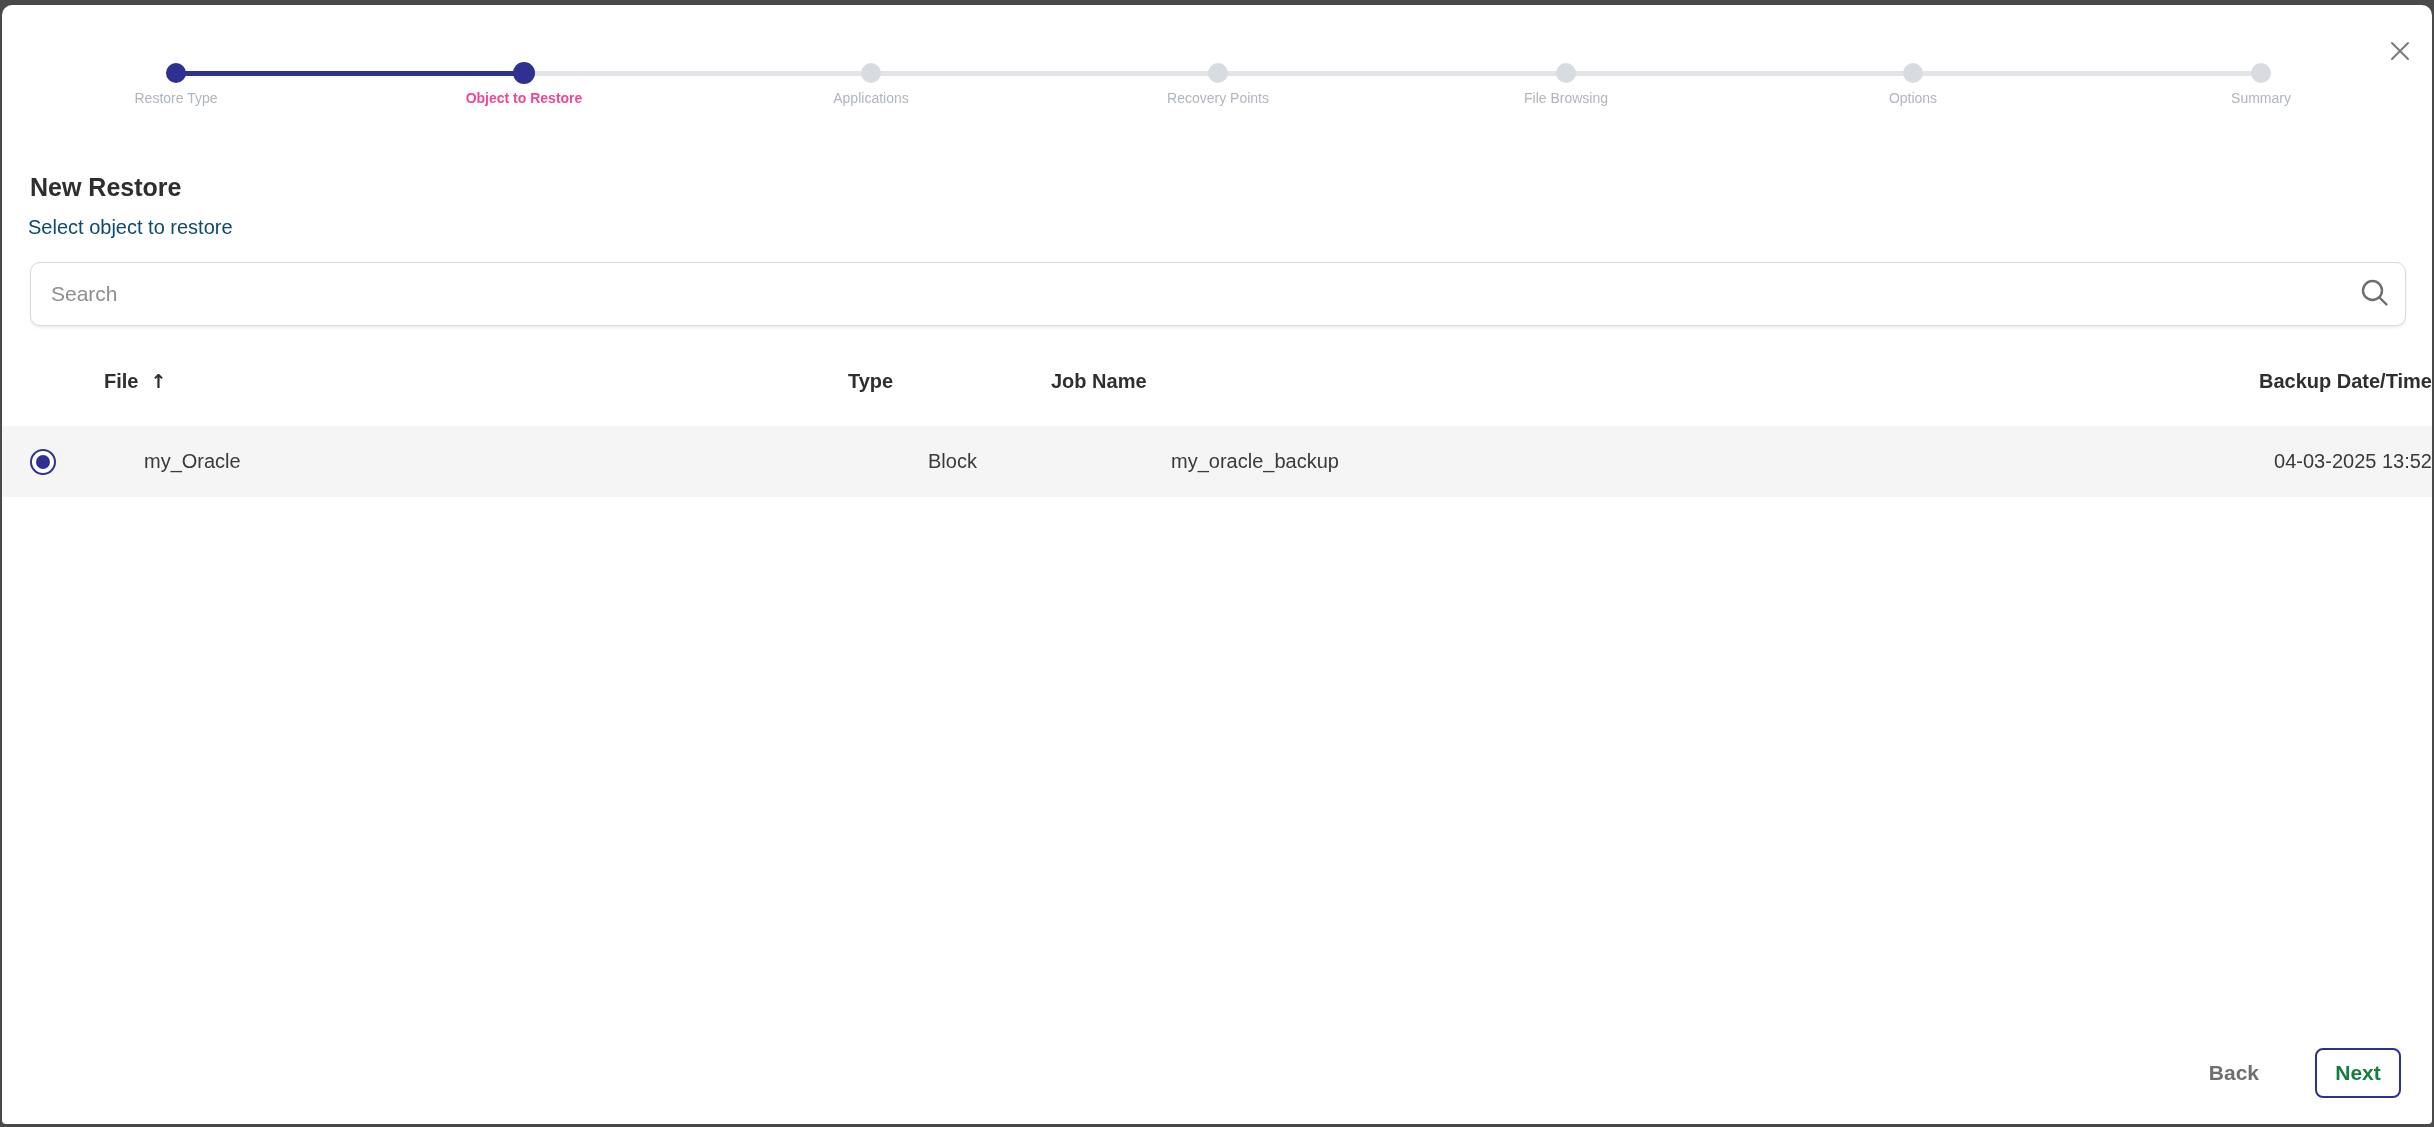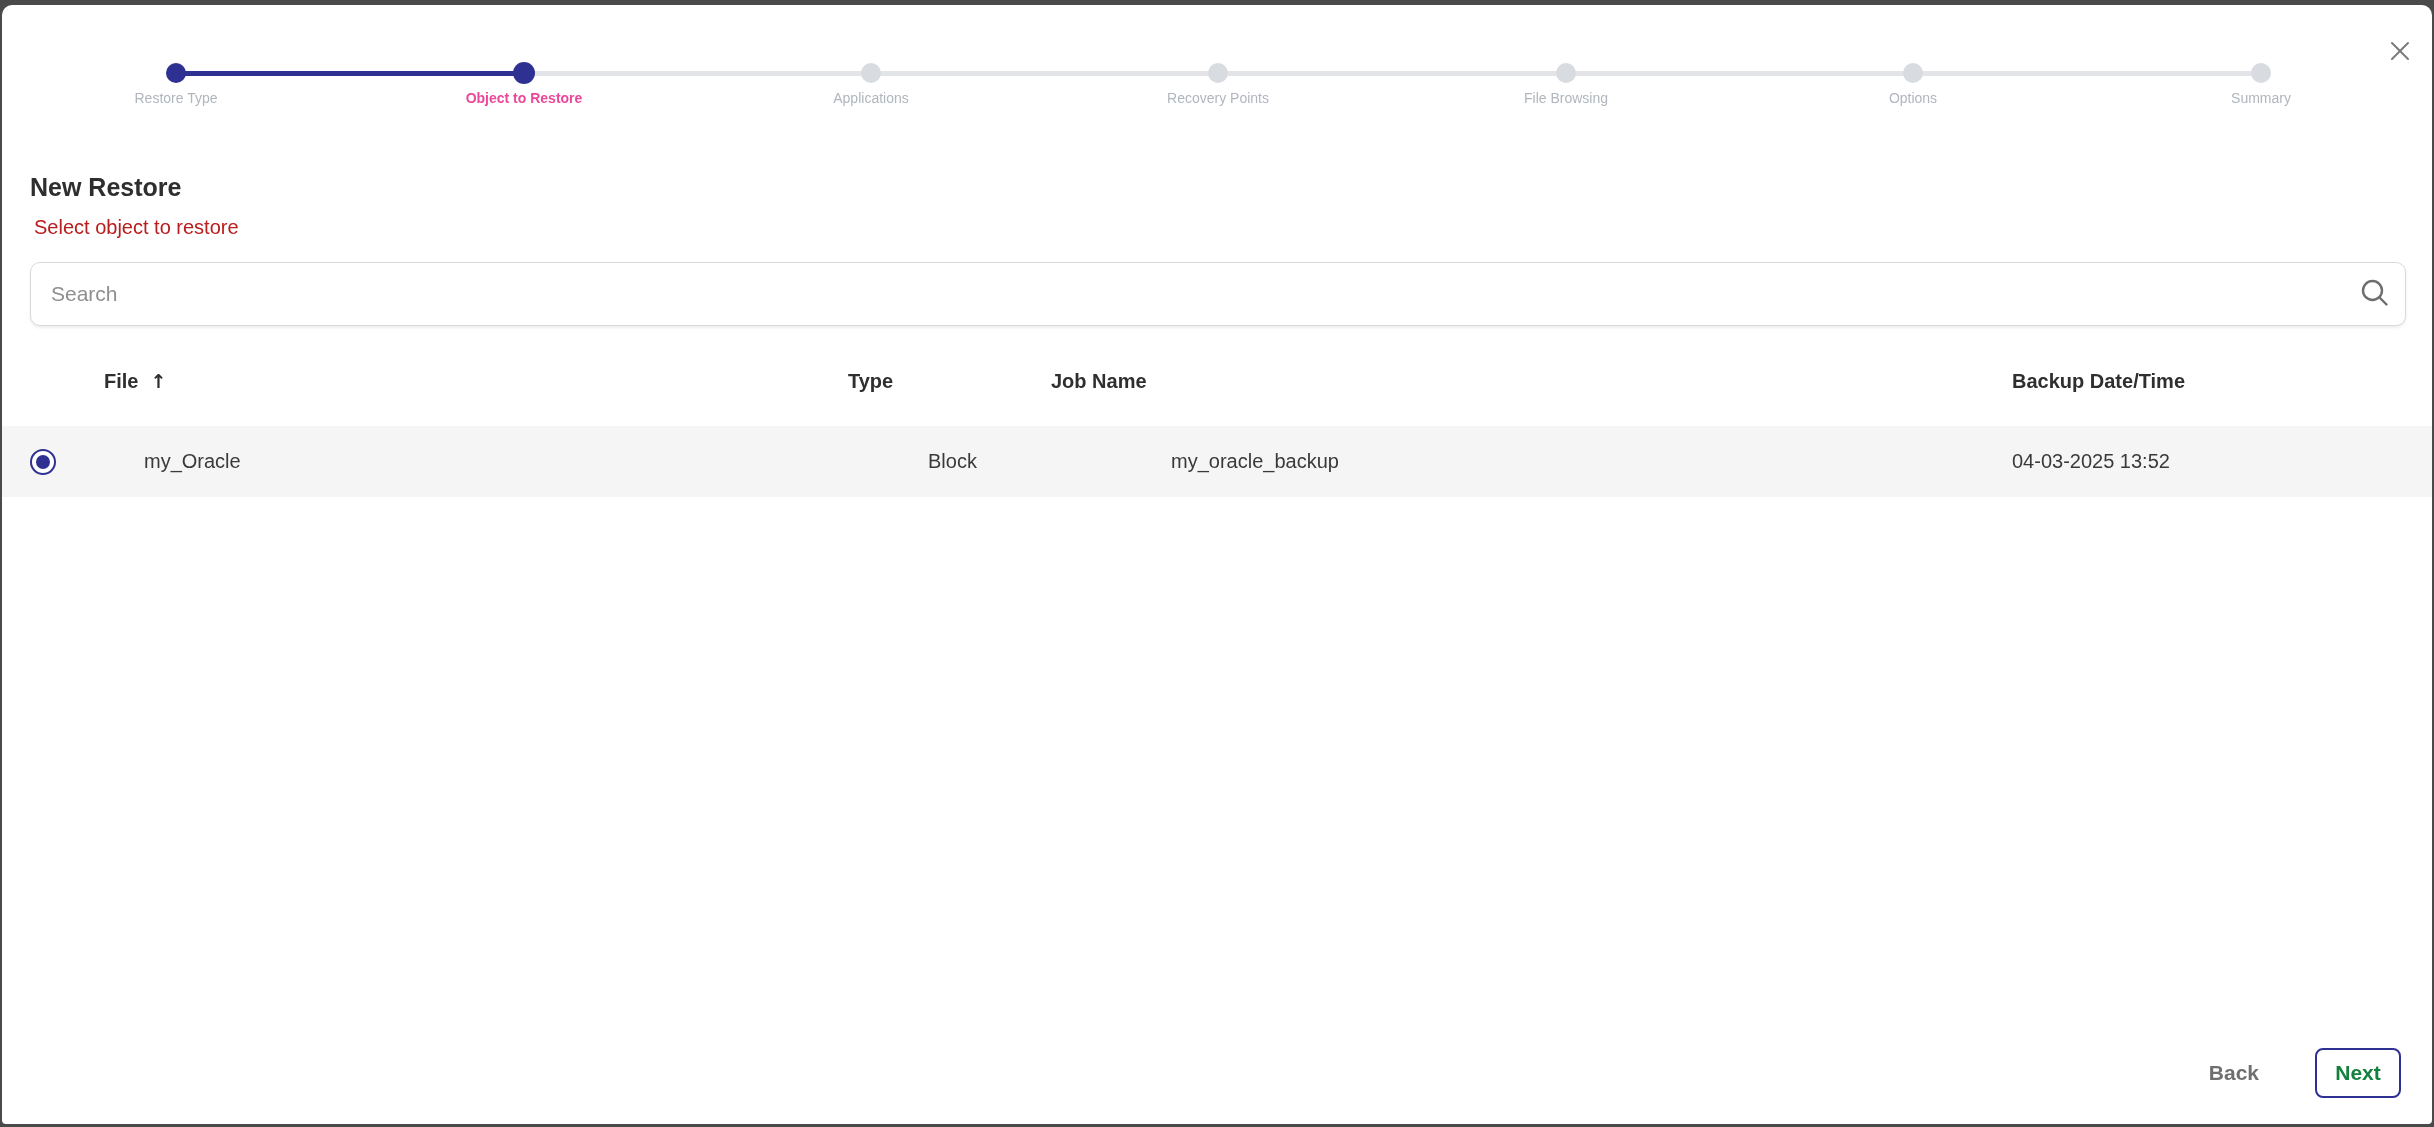--- a/index.html
+++ b/index.html
@@ -45,22 +45,22 @@
     position:absolute; left:2380px; top:28px; width:36px; height:36px;
     display:flex; align-items:center; justify-content:center; cursor:pointer;
   }
 
   
   .page-title {
     position:absolute; left:28px; top:168px;
     font-size:25px; font-weight:bold; color:#2e2e2e;
   }
   .page-subtitle {
-    position:absolute; left:32px; top:211px;
-    font-size:20px; color:#b91c1c;
+    position:absolute; left:26px; top:211px;
+    font-size:20px; color:#0c4a6e;
   }
   .search-wrap {
     position:absolute; left:28px; top:257px; width:2376px; height:64px;
     border:1px solid #d9d9d9; border-radius:10px; background:#fff;
     box-shadow:0 2px 3px rgba(0,0,0,0.07);
     display:flex; align-items:center;
   }
   .search-input {
     flex:1; height:100%; border:none; outline:none; background:transparent;
     font-family:inherit; font-size:21px; color:#3b82f6; padding:0 20px;
@@ -74,21 +74,21 @@
   
   .tbl { position:absolute; left:0; top:332px; width:100%; }
   .tbl-header-row { display:flex; align-items:center; height:89px;
     font-size:20px; font-weight:600; color:#2f2f2f; }
   .tbl-row { display:flex; align-items:center; height:71px;
     background:#f5f5f6; font-size:20px; color:#3a3a3a; cursor:pointer;gap:40px; }
   .col-radio { width:102px; padding-left:28px; flex:none; }
   .col-name  { width:744px; flex:none; }
   .col-type  { width:203px; flex:none; }
   .col-job   { flex:1; }
-  .col-date  { width:420px; flex:none; text-align:left; padding-right:54px; }
+  .col-date  { width:420px; flex:none; text-align:right; }
   .sort-arrow { font-family:"DejaVu Sans",sans-serif; font-weight:bold;
     font-size:19px; margin-left:12px; color:#2f2f2f; cursor:pointer; }
 
   .radio-outer {
     width:26px; height:26px; border:2px solid #2e3192; border-radius:50%;
     background:#fff; display:flex; align-items:center; justify-content:center;
     cursor:pointer;
   }
   .radio-inner { width:14px; height:14px; border-radius:50%; background:#2e3192; }
 

